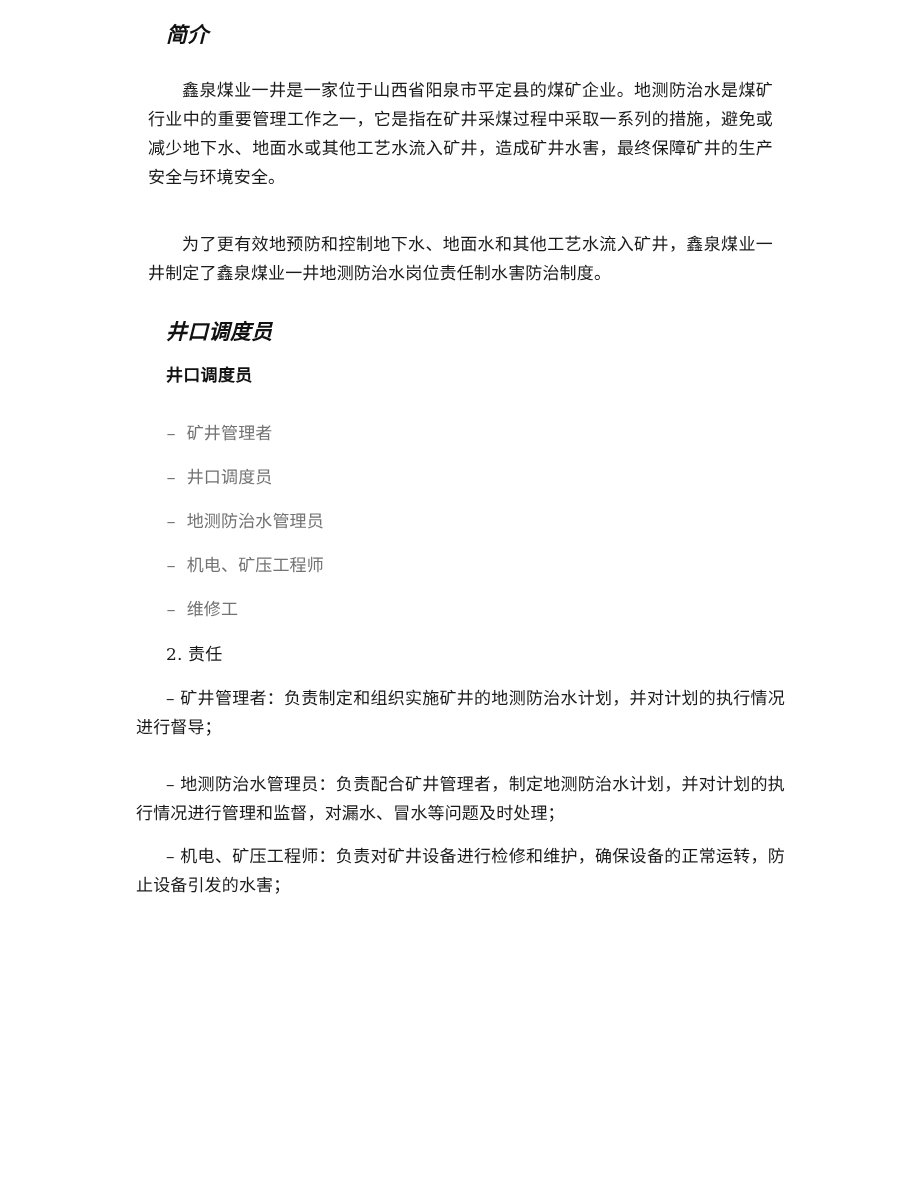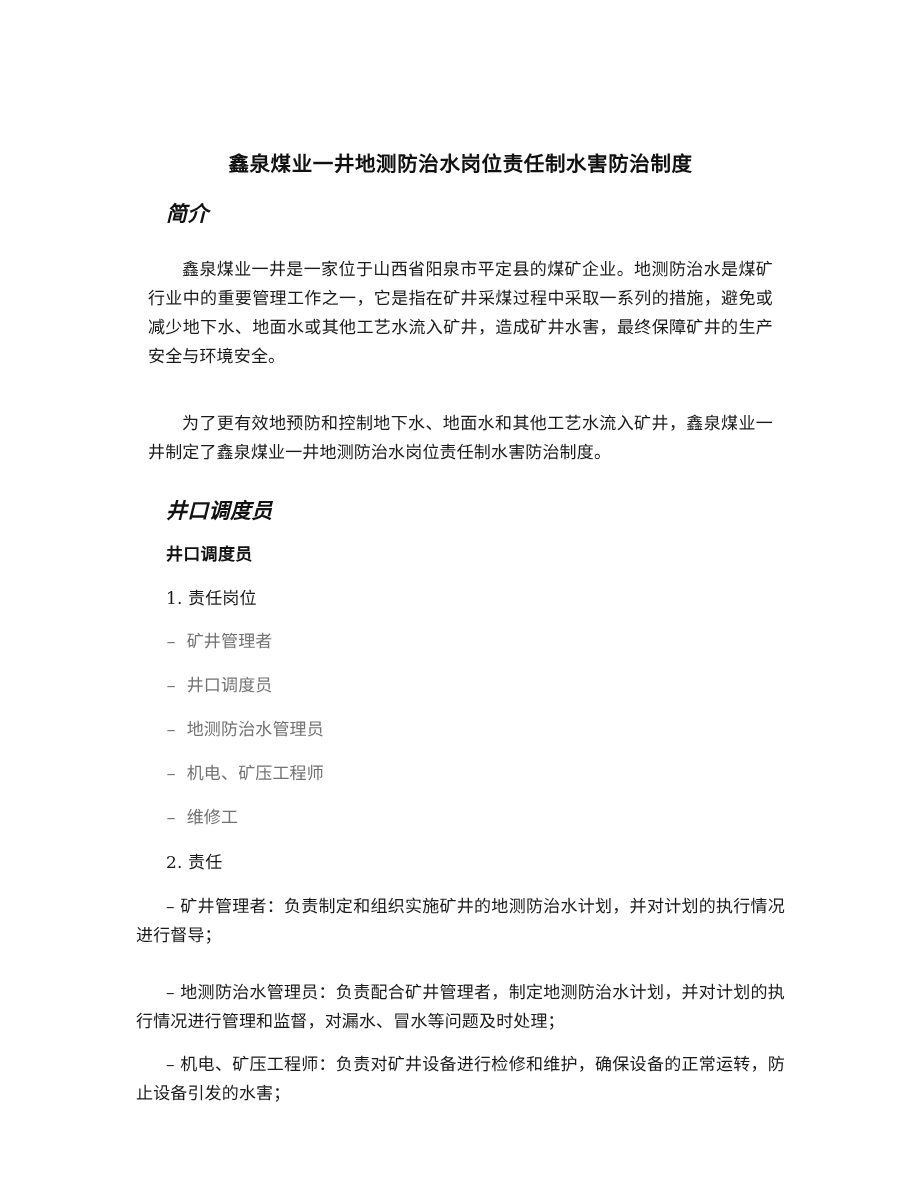--- a/index.html
+++ b/index.html
@@ -113,21 +113,20 @@
   .gap-md      { height: 17px; }
   .gap-list    { height: 15px; }
   .gap-para    { height: 14px; }
 </style>
 </head>
 <body>
 
 <div class="page">
   <div class="content">
 
-    <h1 class="doc-title">鑫泉煤业一井地测防治水岗位责任制水害防治制度</h1>
 
     <div class="gap-title"></div>
 
     <h2 class="h2">简介</h2>
 
     <div class="gap-sm"></div>
 
     <p class="para">鑫泉煤业一井是一家位于山西省阳泉市平定县的煤矿企业。地测防治水是煤矿行业中的重要管理工作之一，它是指在矿井采煤过程中采取一系列的措施，避免或减少地下水、地面水或其他工艺水流入矿井，造成矿井水害，最终保障矿井的生产安全与环境安全。</p>
 
     <div class="gap-para"></div>
@@ -137,21 +136,20 @@
     <div class="gap-md"></div>
 
     <h2 class="h2">井口调度员</h2>
 
     <div class="gap-sm"></div>
 
     <h3 class="h3">井口调度员</h3>
 
     <div class="gap-sm"></div>
 
-    <p class="numbered">1. 责任岗位</p>
 
     <div class="gap-list"></div>
 
     <p class="bullet">– 矿井管理者</p>
     <div class="gap-list"></div>
 
     <p class="bullet">– 井口调度员</p>
     <div class="gap-list"></div>
 
     <p class="bullet">– 地测防治水管理员</p>

